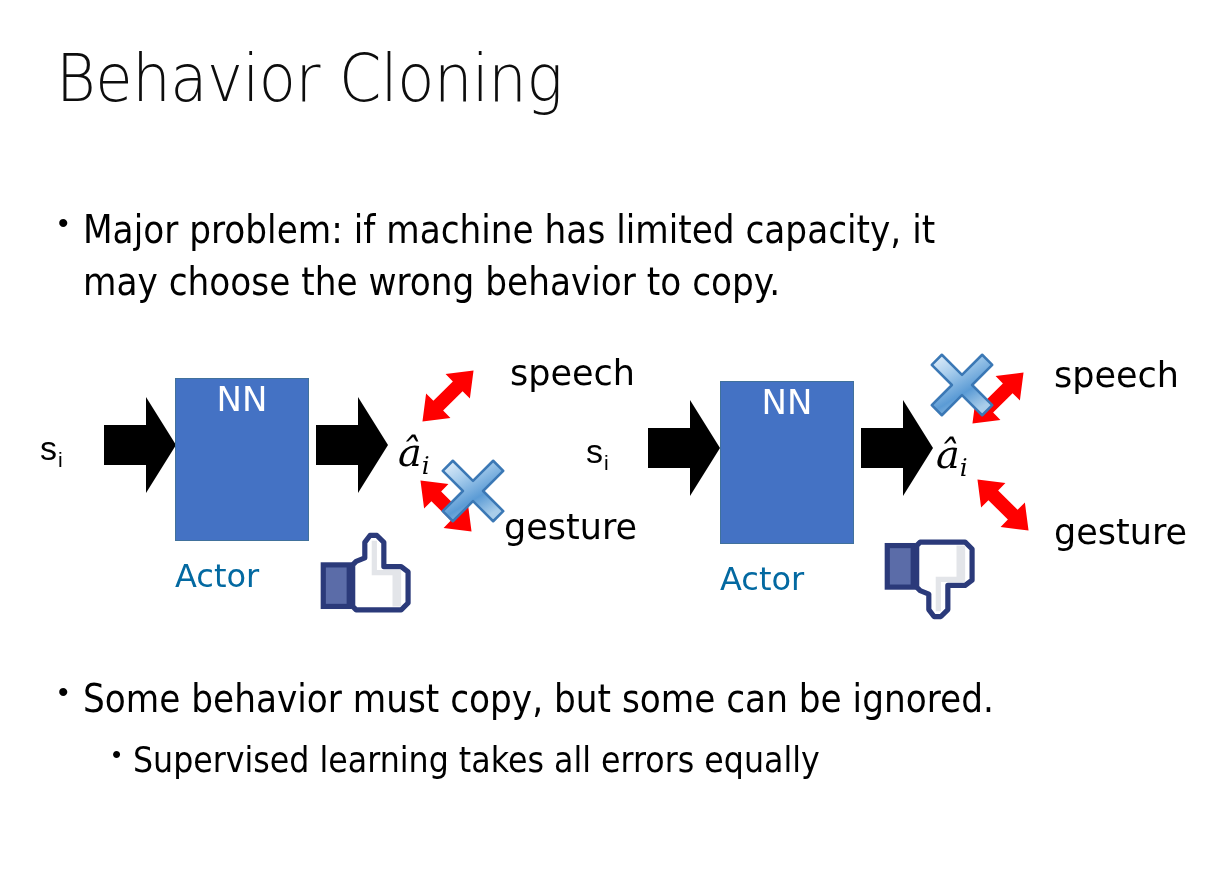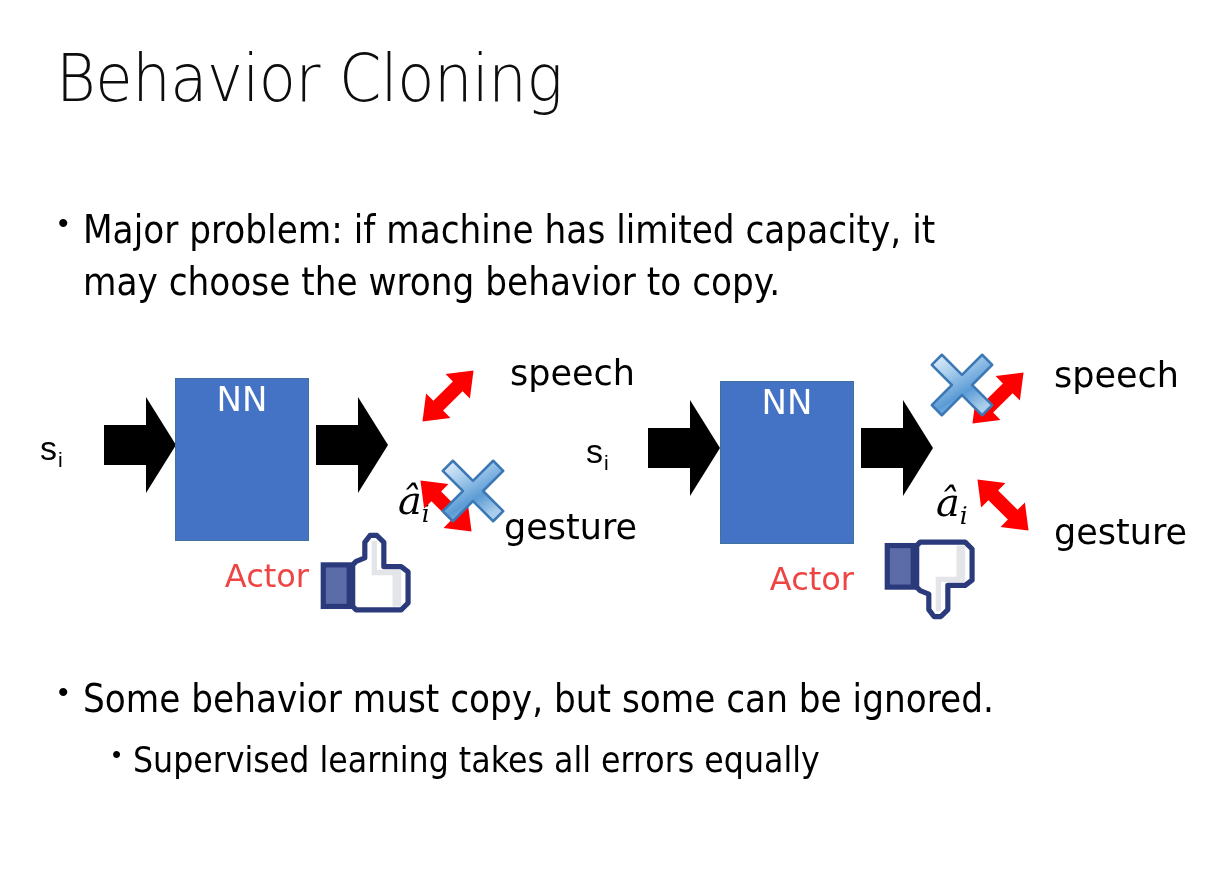--- a/index.html
+++ b/index.html
@@ -99,40 +99,39 @@
     font-family: "DejaVu Sans", sans-serif;
     font-size: 34px;
     font-weight: 400;
   }
 
   
   .actor-label {
     position: absolute;
     font-family: "DejaVu Sans", sans-serif;
     font-size: 32px;
-    color: #ef4444;
-    text-align: right;
+    color: #0369a1;
+    text-align: left;
     white-space: nowrap;
   }
 
   
   .block-arrow {
     position: absolute;
   }
 
   
   .ahat {
     position: absolute;
     font-family: "DejaVu Serif", serif;
     font-style: italic;
     font-size: 40px;
     line-height: 1;
     color: #000;
     white-space: nowrap;
-    margin-top: 48px;
   }
   .ahat sub {
     font-size: 0.62em;
     vertical-align: baseline;
     position: relative;
     top: 8px;
     left: 0px;
   }
 
   

